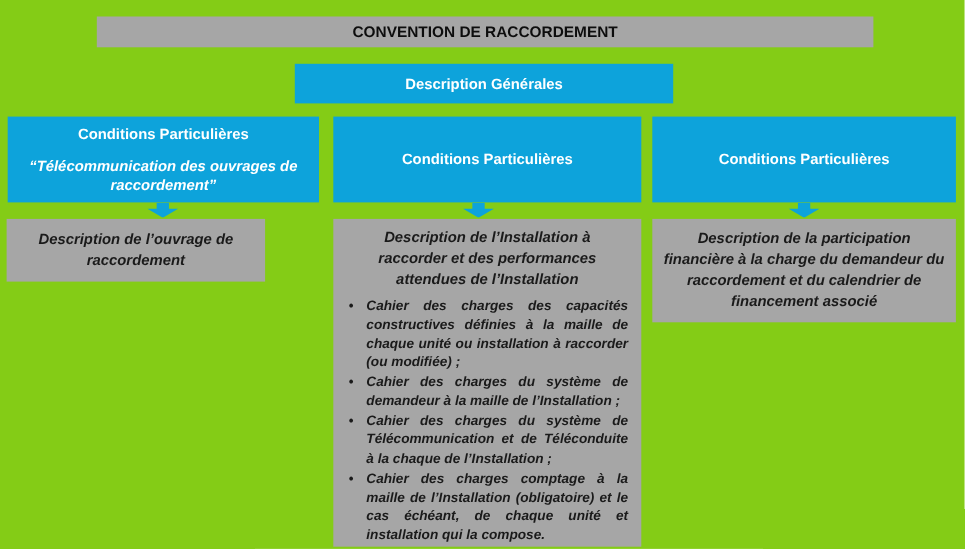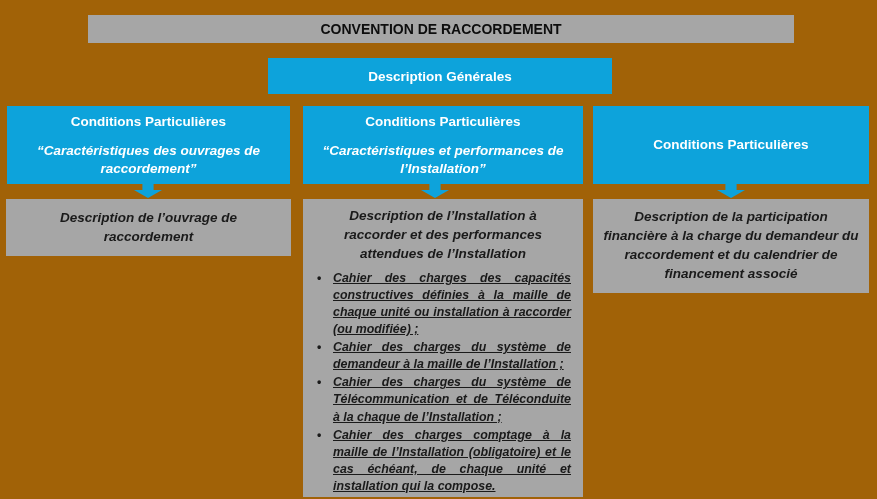--- a/index.html
+++ b/index.html
@@ -1,17 +1,17 @@
 <!DOCTYPE html>
 <html><head>
 <meta charset="utf-8">
 <style>
   html,body { margin:0; padding:0; background:#ffffff; }
   #stage {
-    position:relative; width:877px; height:499px; background:#a16207;
+    position:relative; width:877px; height:499px; background:#84cc16;
     font-family:"Liberation Sans", sans-serif; color:#1a1a1a; overflow:hidden;
   }
   .graybox  { position:absolute; background:#a6a6a6; }
   .cyanbox  { position:absolute; background:#0da3db; color:#ffffff; }
   .center   { display:flex; flex-direction:column; align-items:center; justify-content:center; text-align:center; }
 
   #title-banner { left:88px; top:15px; width:706px; height:28px; font-weight:bold; font-size:14px; color:#0d0d0d; }
   #cg-box       { left:268px; top:58px; width:344px; height:36px; font-weight:bold; font-size:13.5px; }
 
   .cp-box { top:106px; height:78px; font-size:13.5px; line-height:1.3; padding:0 6px; box-sizing:border-box;gap:12px; }
@@ -22,55 +22,54 @@
   .cp-subtitle { font-weight:bold; font-style:italic; }
 
   .arrow { position:absolute; top:184px; width:28px; height:14px; background:#0da3db;
            clip-path:polygon(30% 0, 70% 0, 70% 42%, 100% 42%, 50% 100%, 0 42%, 30% 42%); }
   #arrow-1 { left:134px; }
   #arrow-2 { left:421px; }
   #arrow-3 { left:717px; }
 
   .desc-title { font-weight:bold; font-style:italic; font-size:13.5px; line-height:1.4; }
 
-  #desc-box-1 { left:6px;   top:199px; width:285px; height:57px; padding:0 14px; box-sizing:border-box; }
+  #desc-box-1 { left:6px;   top:199px; width:235px; height:57px; padding:0 14px; box-sizing:border-box; }
   #desc-box-3 { left:593px; top:199px; width:276px; height:94px; padding:14px 8px; box-sizing:border-box; }
   #desc-box-2 { left:303px; top:199px; width:280px; height:298px; padding:6px 10px 6px 10px; box-sizing:border-box; }
   #desc-box-2 .desc-title { text-align:center; margin:2px 4px 6px 4px; }
 
   ul.bullets { list-style:none; margin:2px 0 0 0; padding:0; }
   ul.bullets li { display:flex; font-weight:bold; font-style:italic; font-size:12.4px; line-height:1.38; margin:0 0 1px 0; }
   .bullet-marker { width:16px; flex:0 0 16px; text-align:left; padding-left:4px; font-style:normal; }
-  .bullet-text   { flex:1; text-align:justify; text-align-last:left; padding-right:2px;text-decoration:underline; }
+  .bullet-text   { flex:1; text-align:justify; text-align-last:left; padding-right:2px; }
 </style>
 </head>
 <body>
 
 <div id="stage">
 
   <div id="title-banner" class="graybox center">
     <span>CONVENTION DE RACCORDEMENT</span>
   </div>
 
   <div id="cg-box" class="cyanbox center">
     <span>Description Générales</span>
   </div>
 
   <div id="cp-box-1" class="cyanbox cp-box center">
     <span class="cp-title">Conditions Particulières</span>
-    <span class="cp-subtitle">“Caractéristiques des ouvrages de raccordement”</span>
+    <span class="cp-subtitle">“Télécommunication des ouvrages de raccordement”</span>
   </div>
   <div id="arrow-1" class="arrow"></div>
   <div id="desc-box-1" class="graybox center">
     <span class="desc-title">Description de l’ouvrage de raccordement</span>
   </div>
 
   <div id="cp-box-2" class="cyanbox cp-box center">
     <span class="cp-title">Conditions Particulières</span>
-    <span class="cp-subtitle">“Caractéristiques et performances de l’Installation”</span>
   </div>
   <div id="arrow-2" class="arrow"></div>
   <div id="desc-box-2" class="graybox">
     <div class="desc-title">Description de l’Installation à raccorder et des performances attendues de l’Installation</div>
     <ul class="bullets">
       <li>
         <span class="bullet-marker">•</span>
         <span class="bullet-text">Cahier des charges des capacités constructives définies à la maille de chaque unité ou installation à raccorder (ou modifiée) ;</span>
       </li>
       <li>

